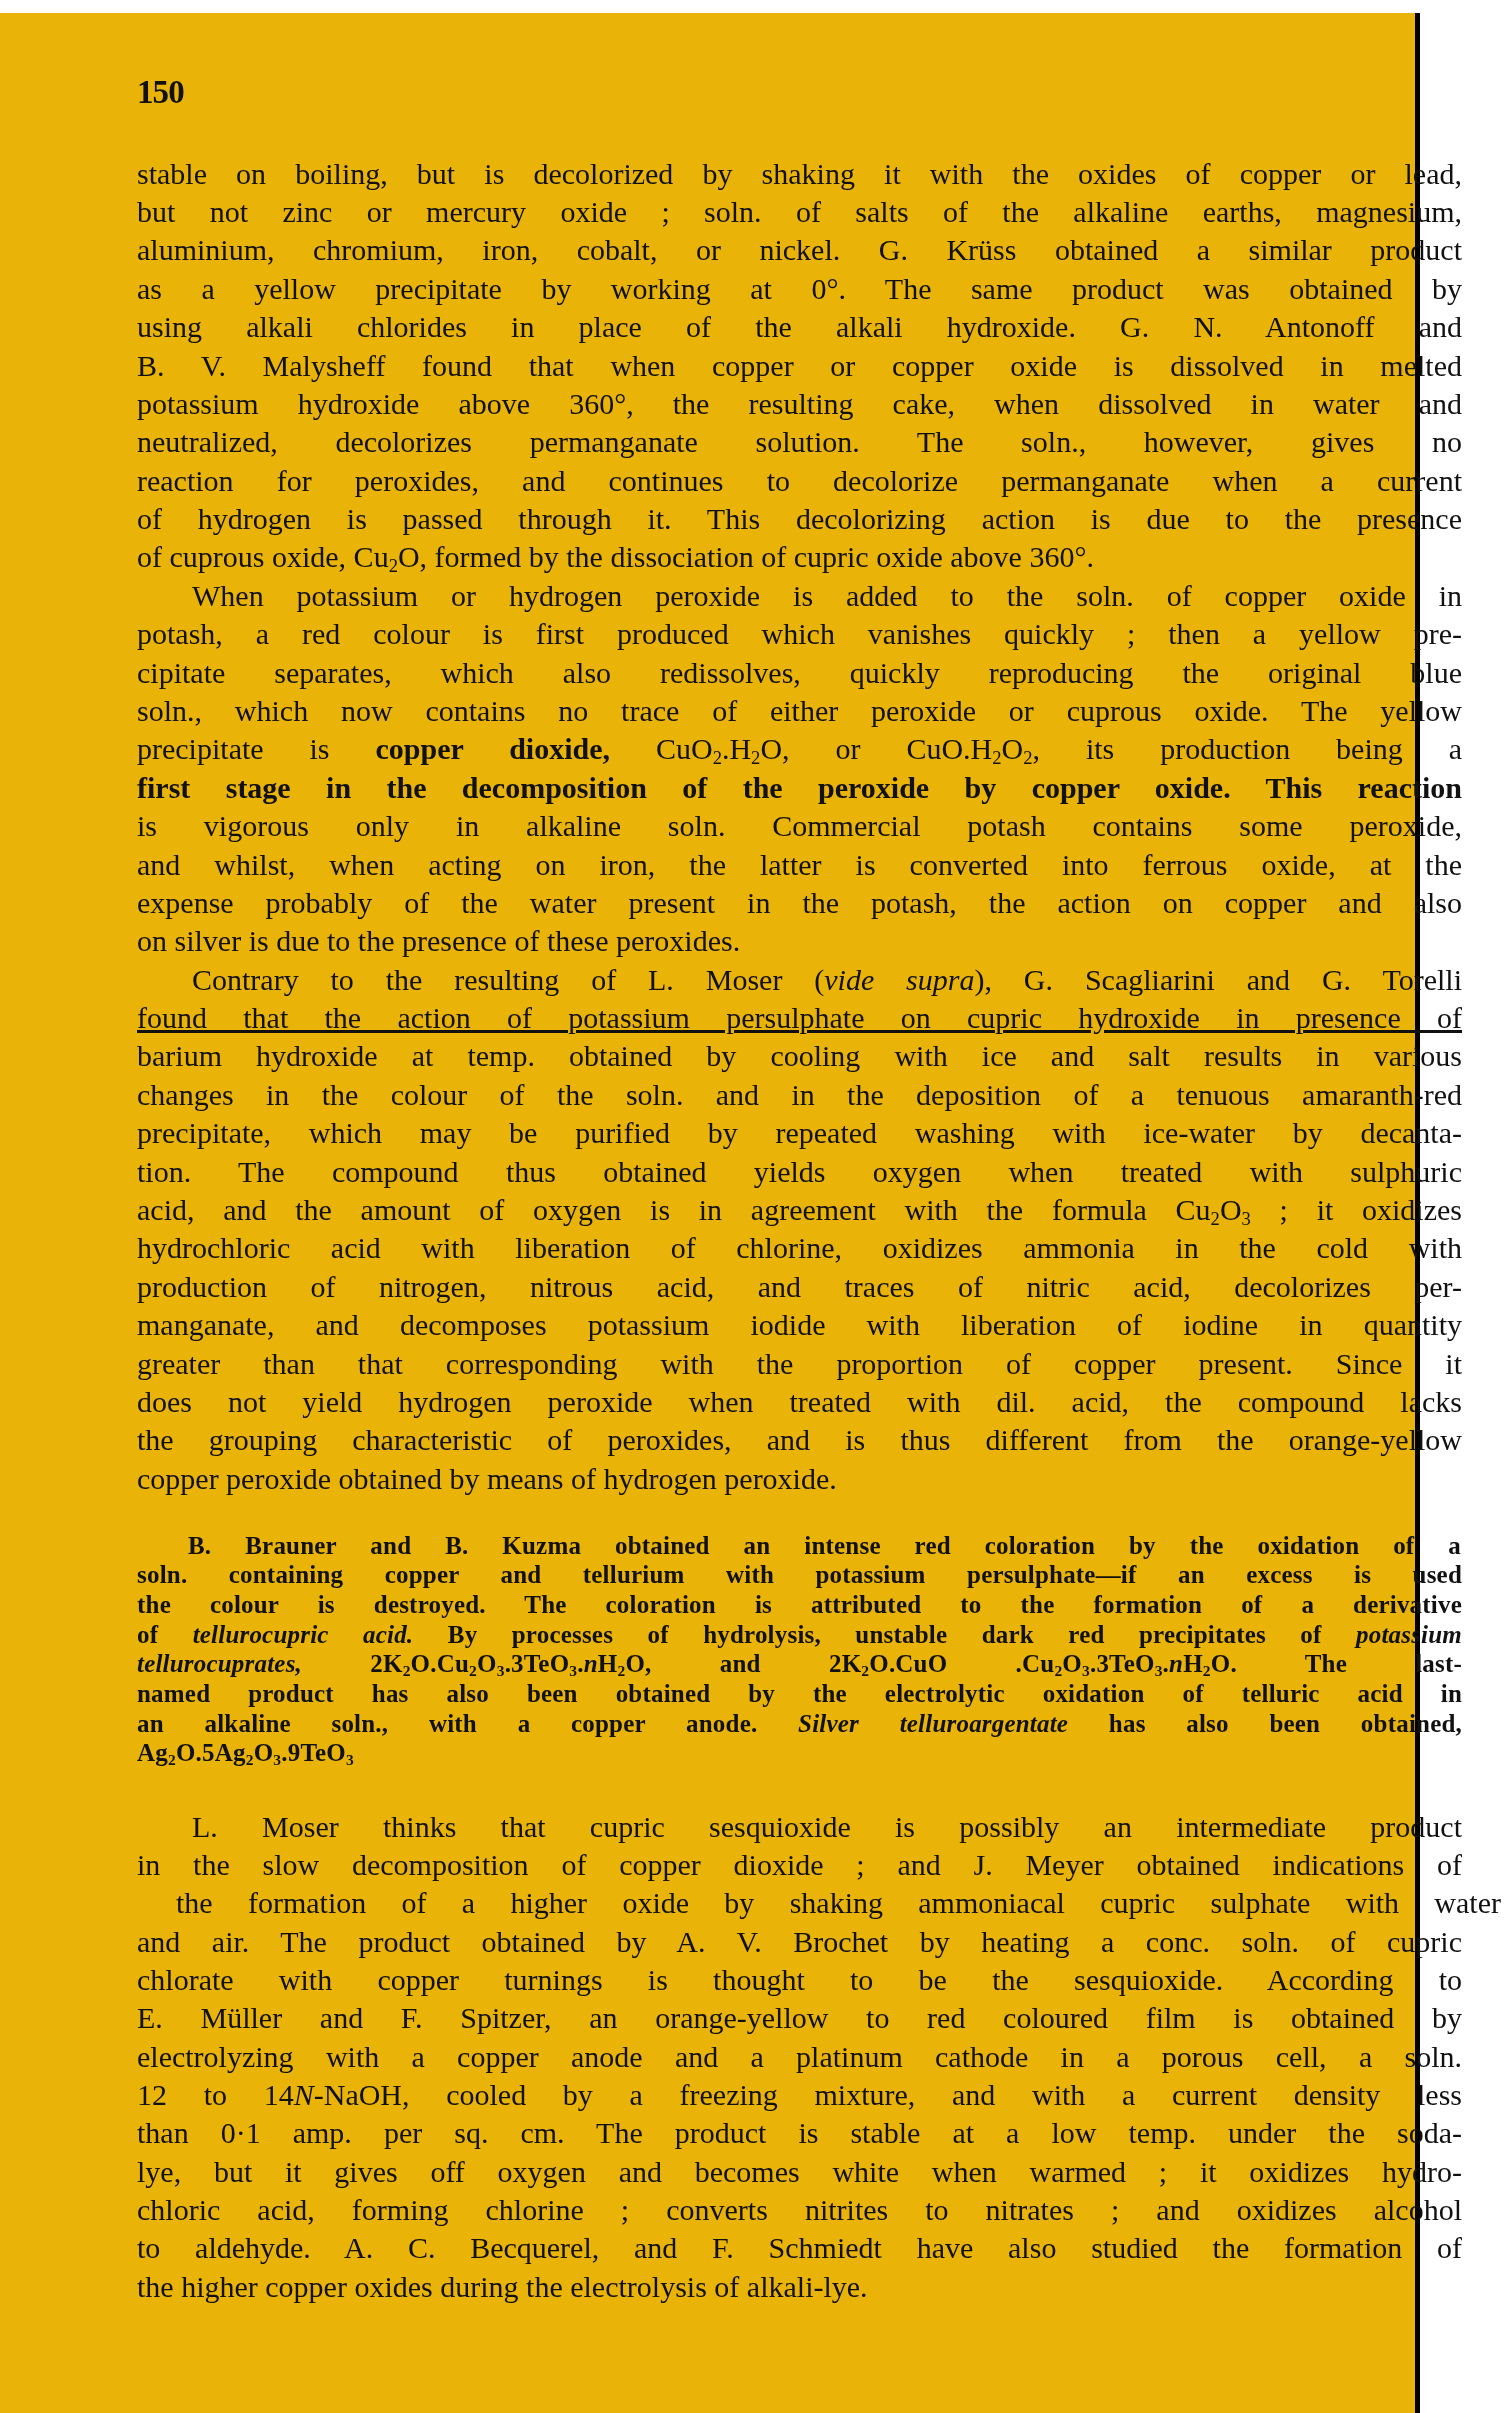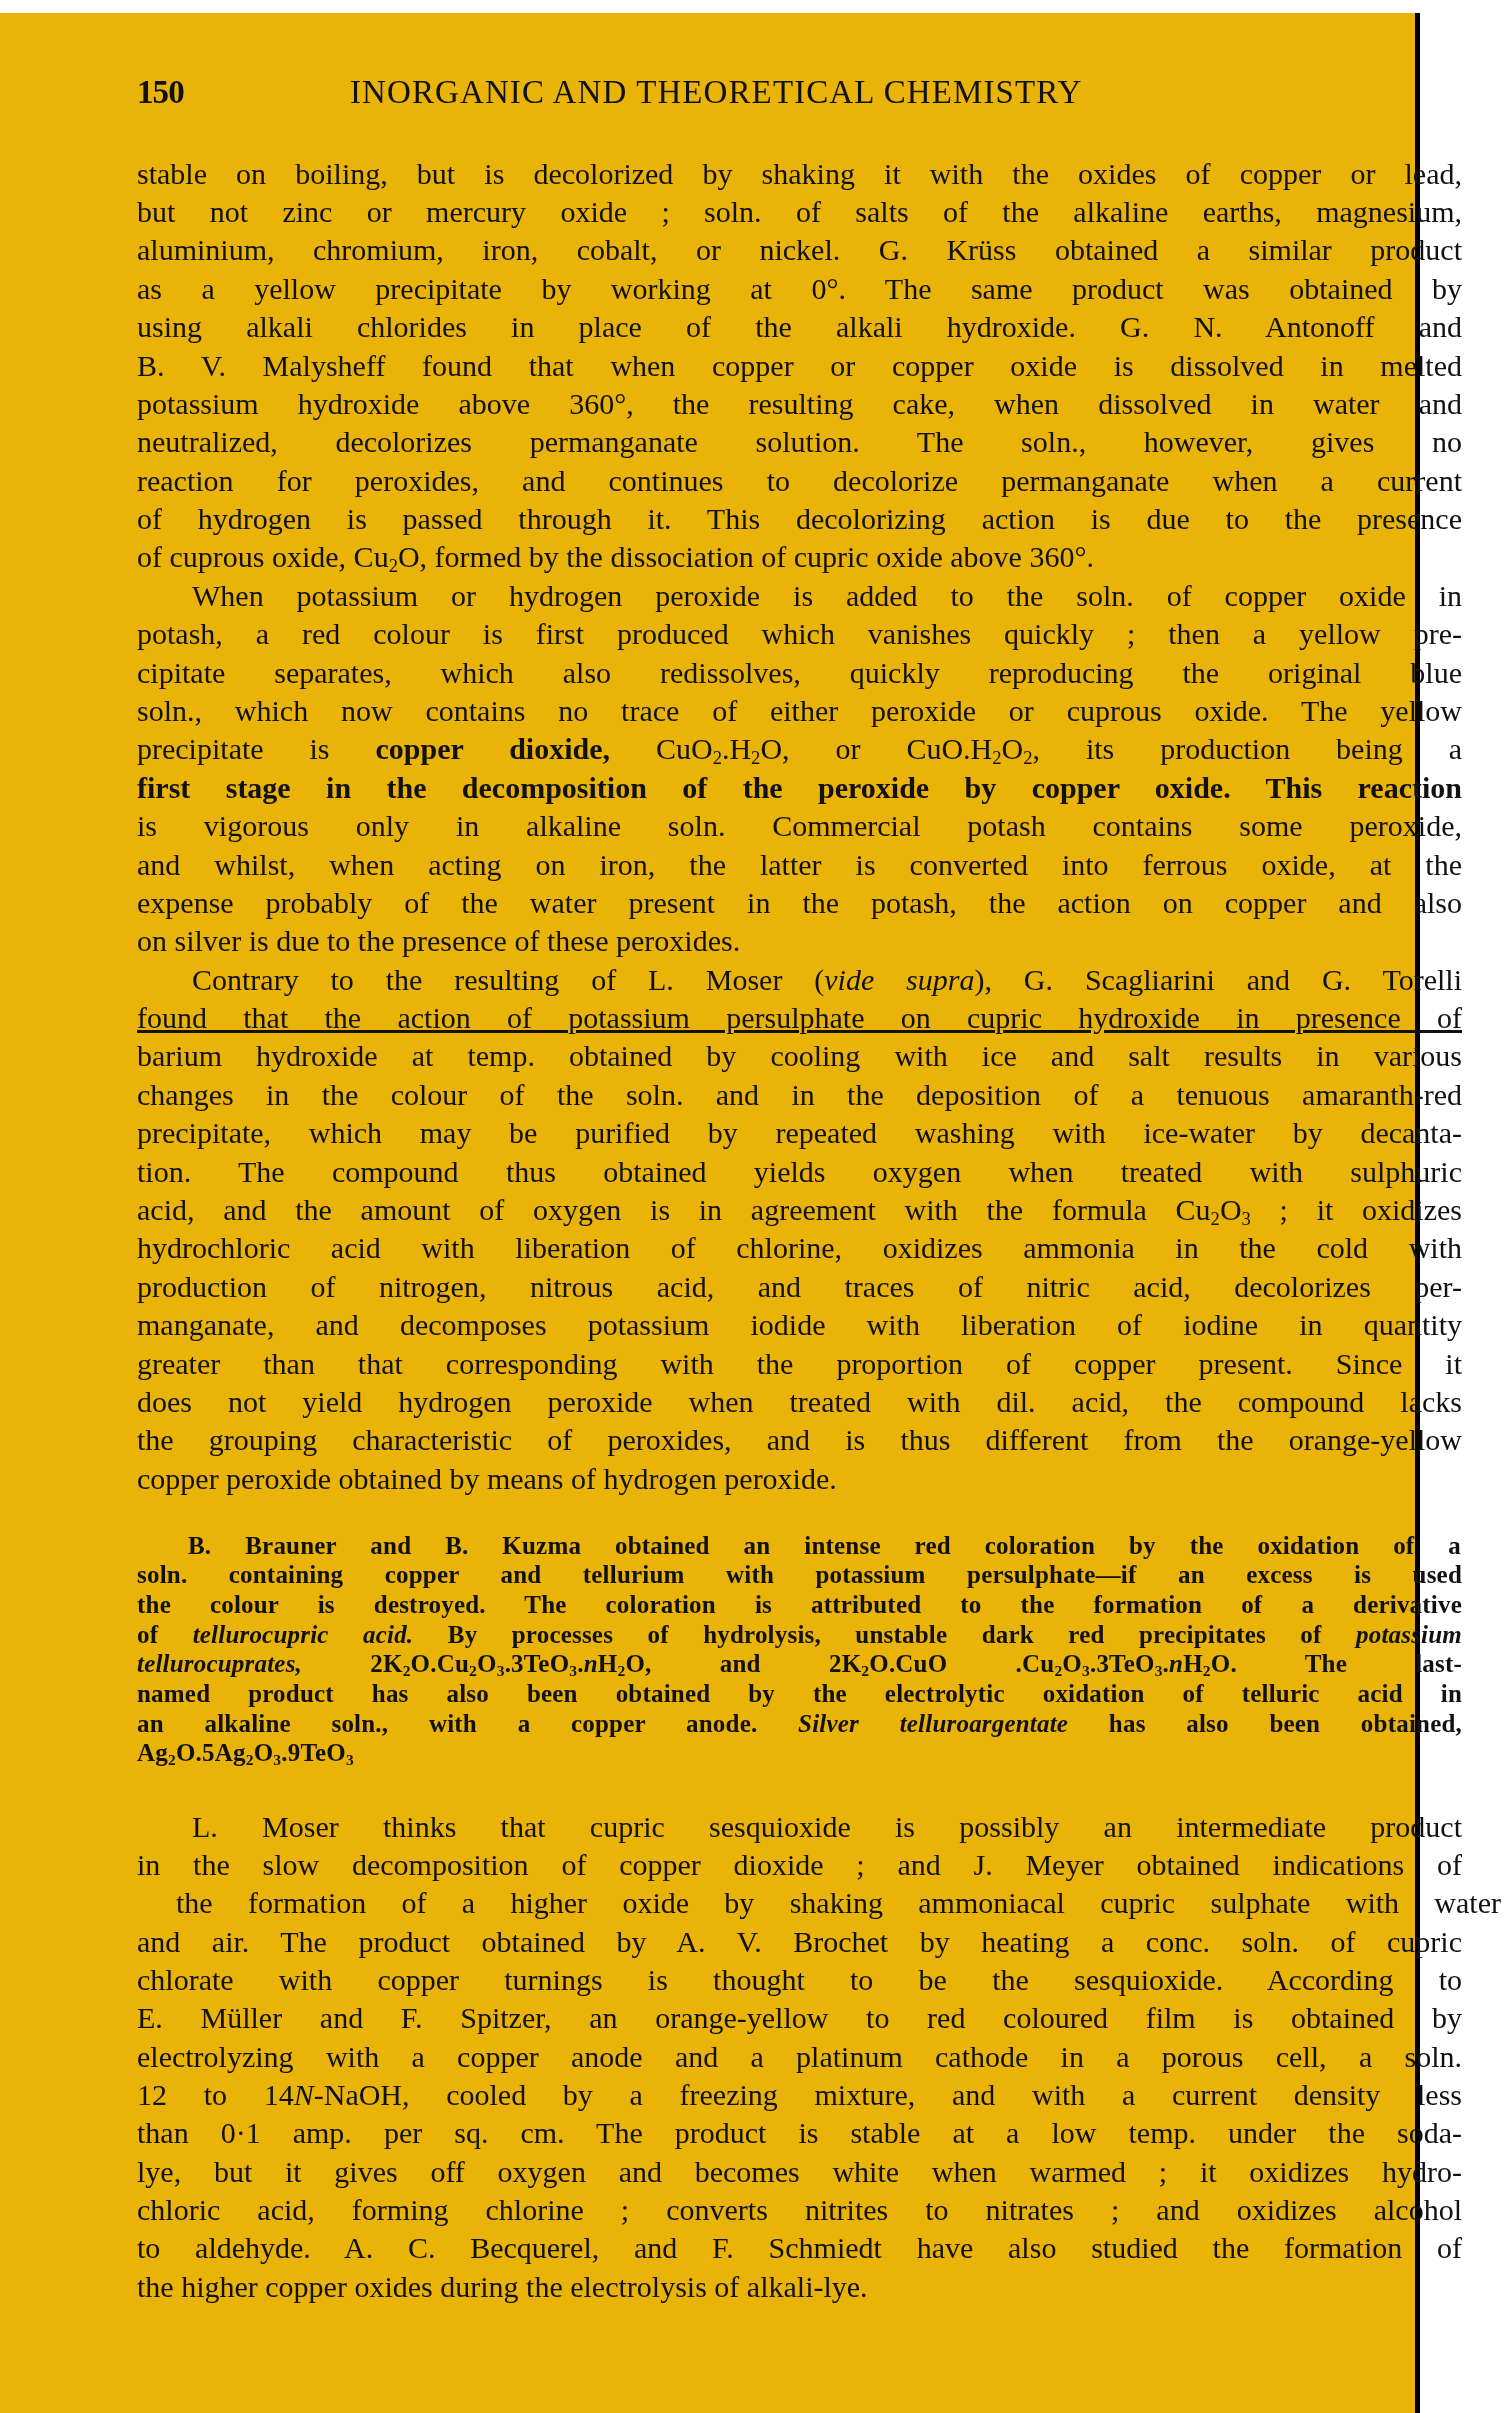--- a/index.html
+++ b/index.html
@@ -26,21 +26,20 @@
   sub { font-size: 62%; vertical-align: -0.25em; line-height: 0; }
 </style>
 </head>
 <body>
 
 <div class="page">
   <div class="edge-bar"></div>
 
   <div class="running-head">
     <span class="page-number">150</span>
-    <span class="running-title">INORGANIC AND THEORETICAL CHEMISTRY</span>
   </div>
 
   <div id="body-block">
       <div class="line body-line" style="top: 142px;"><span>stable on boiling, but is decolorized by shaking it with the oxides of copper or lead,</span></div>
       <div class="line body-line" style="top: 180px;"><span>but not zinc or mercury oxide ;  soln. of salts of the alkaline earths, magnesium,</span></div>
       <div class="line body-line" style="top: 218px;"><span>aluminium, chromium, iron, cobalt, or nickel.   G. Krüss obtained a similar product</span></div>
       <div class="line body-line" style="top: 257px;"><span>as a yellow precipitate by working at 0°.   The same product was obtained by</span></div>
       <div class="line body-line" style="top: 295px;"><span>using alkali chlorides in place of the alkali hydroxide.  G. N. Antonoff and</span></div>
       <div class="line body-line" style="top: 334px;"><span>B. V. Malysheff found that when copper or copper oxide is dissolved in melted</span></div>
       <div class="line body-line" style="top: 372px;"><span>potassium hydroxide above 360°, the resulting cake, when dissolved in water and</span></div>

